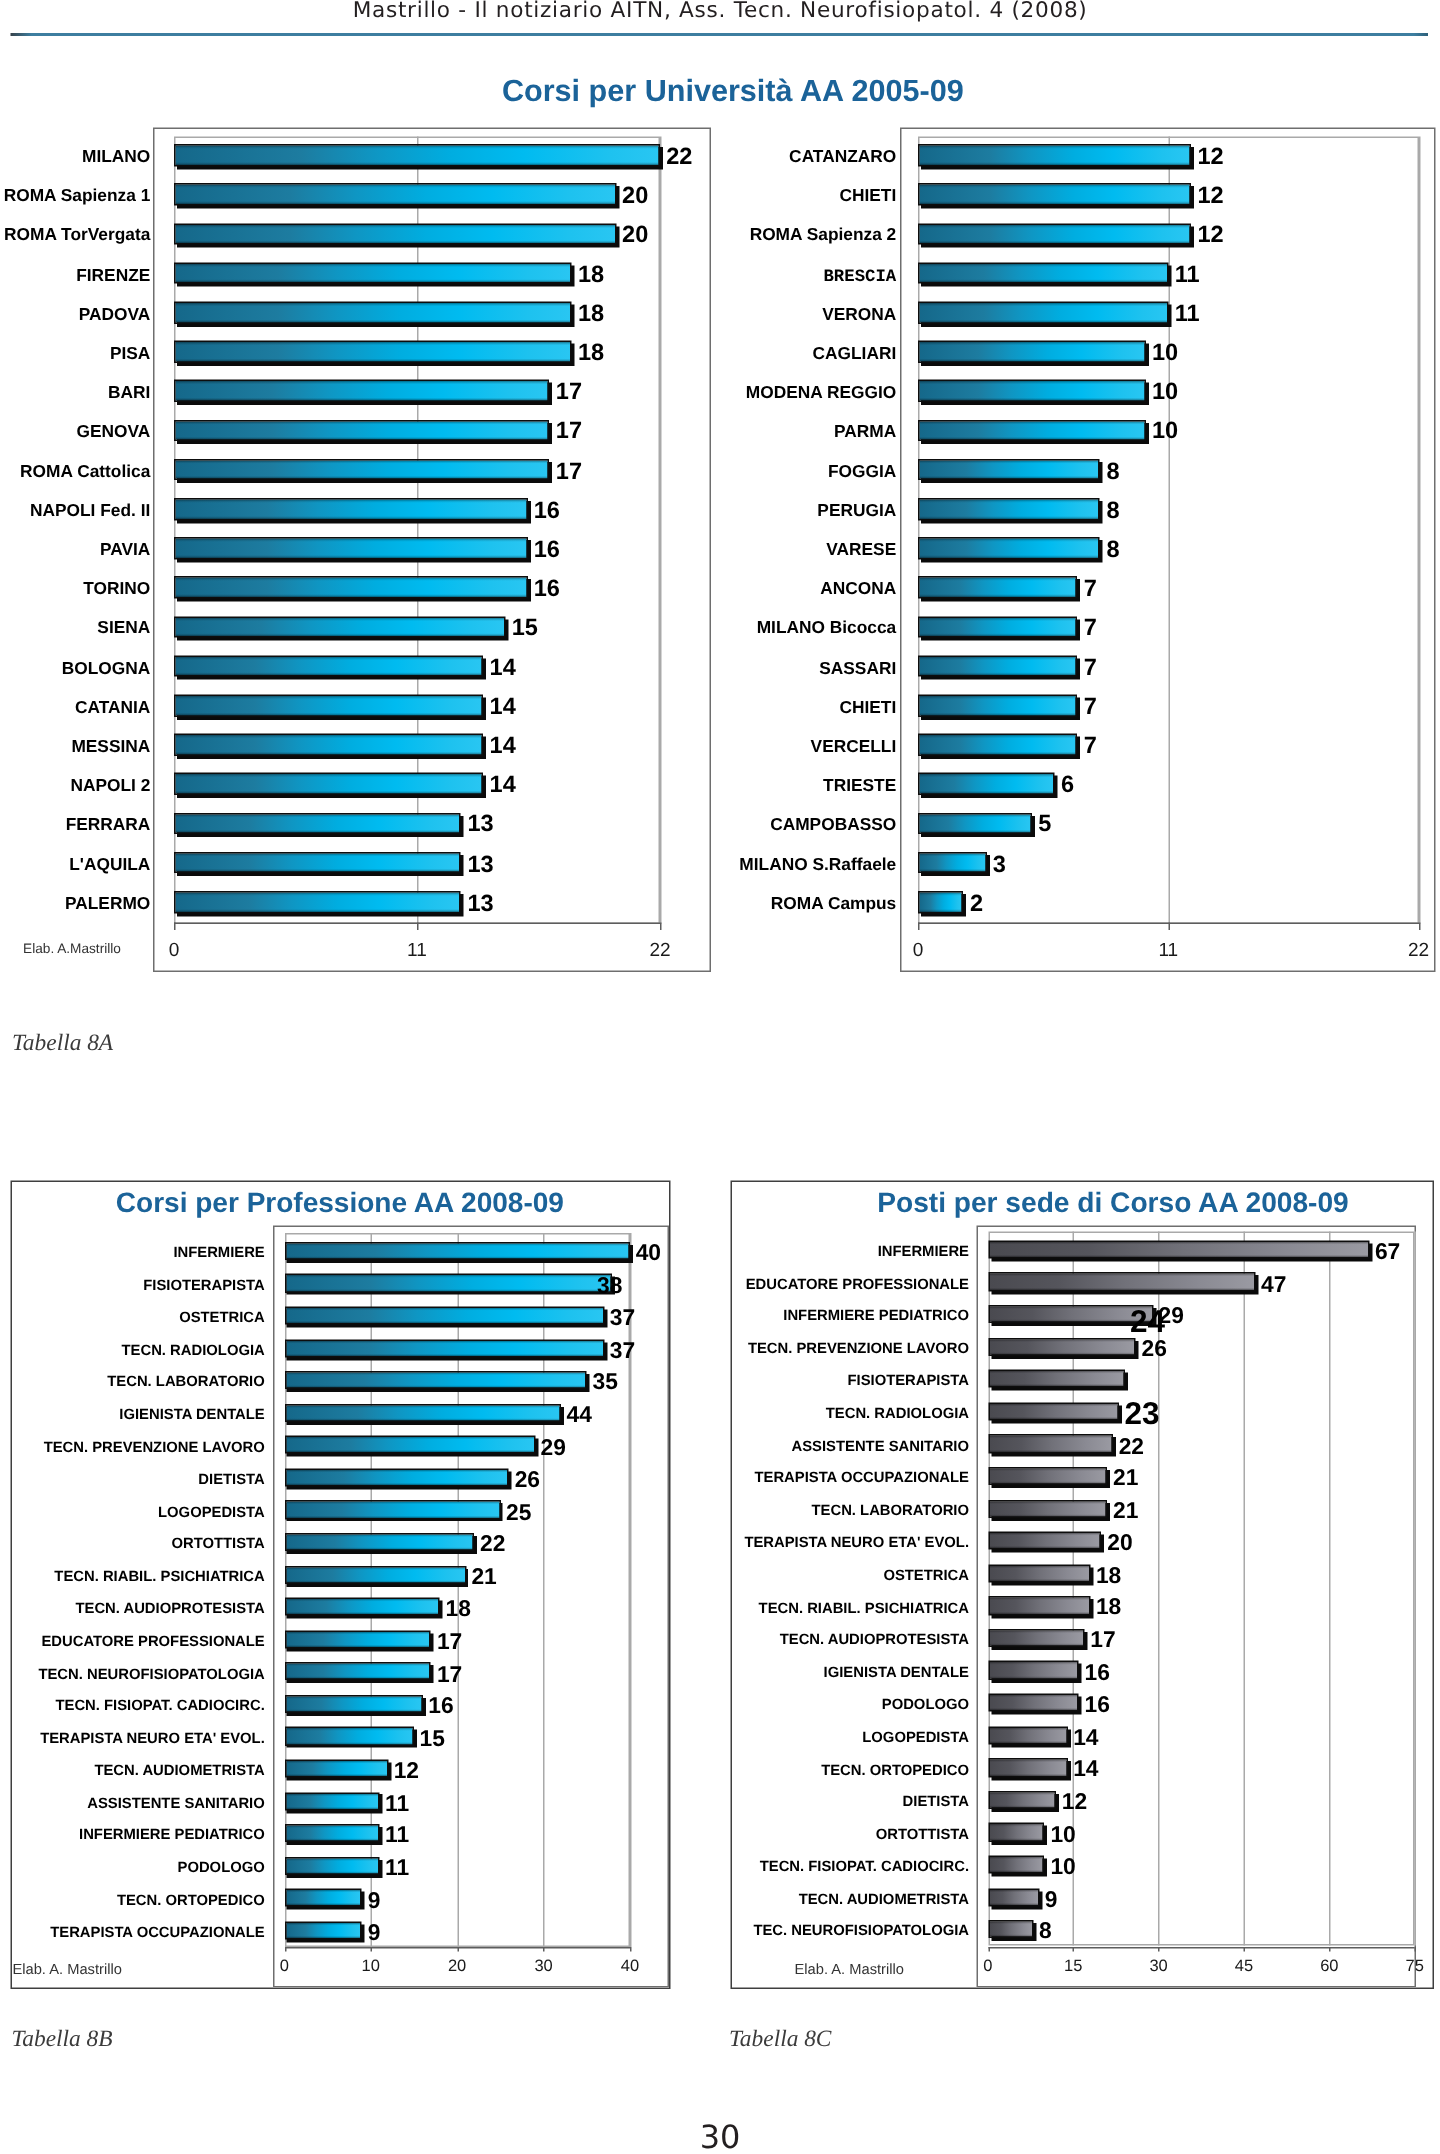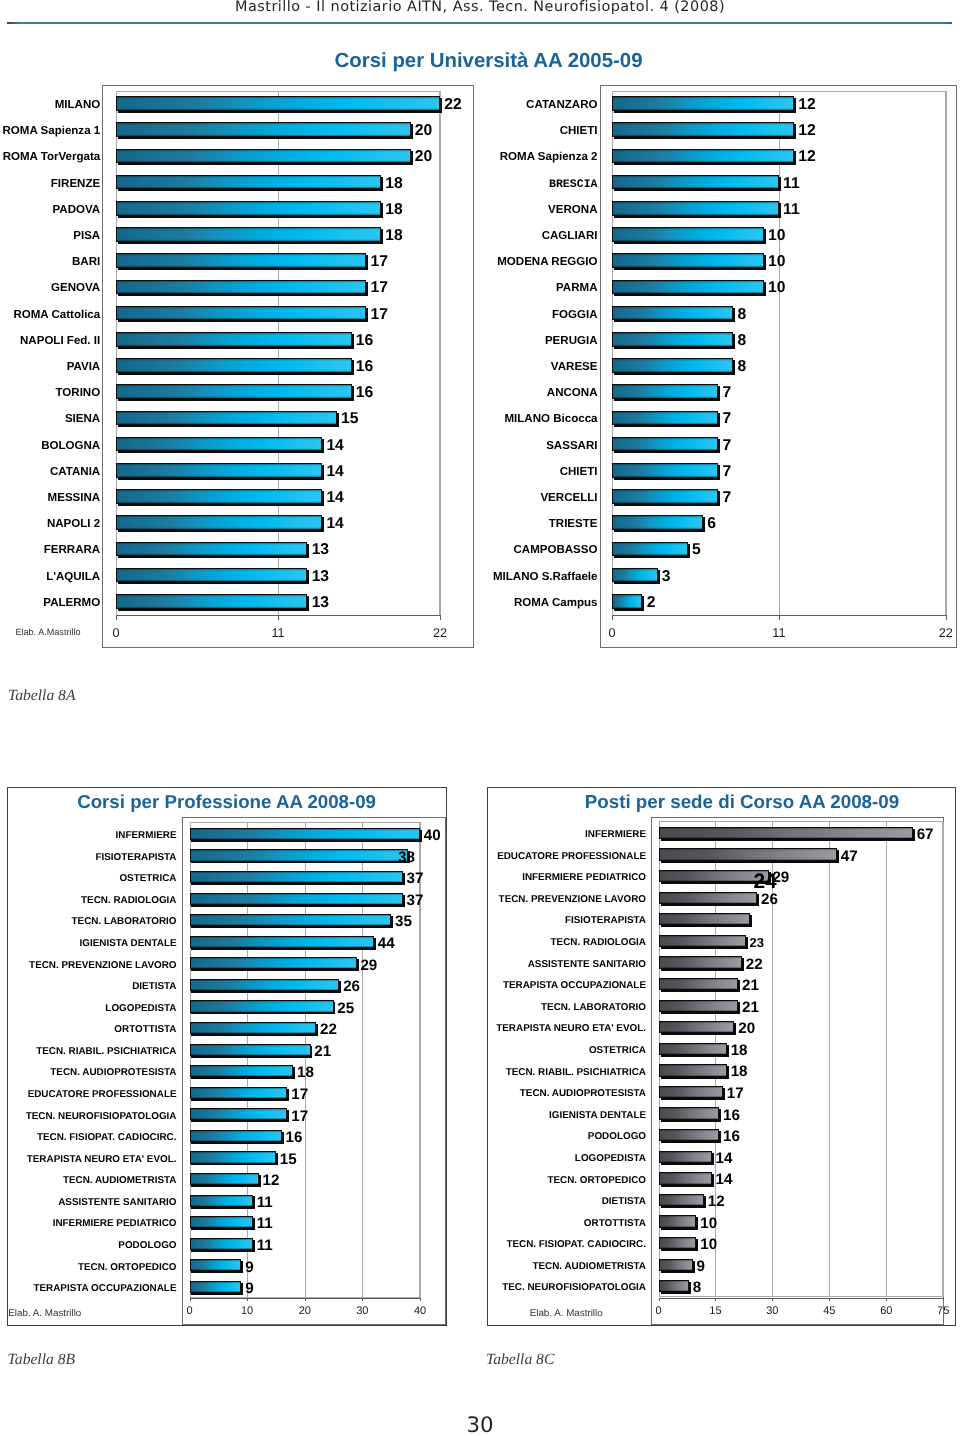--- a/index.html
+++ b/index.html
@@ -522,21 +522,21 @@
     <div class="barshadow" style="left: 660.5px; top: 915.16px; width: 91.104px; height: 12.3px;"></div>
     <div class="bar" style="left: 658.5px; top: 913.16px; width: 91.104px; height: 12.3px; background: linear-gradient(to right, rgb(74, 74, 80) 0%, rgb(85, 85, 92) 26%, rgb(113, 113, 121) 51%, rgb(138, 138, 147) 79%, rgb(154, 154, 162) 100%);">
       <div class="barsheen"></div>
     </div>
     <div class="vallabel" style="left: 753.404px; top: 874px; font-size: 21px; line-height: 15.2px;">24</div>
     <div class="catlabel" style="left: 246px; top: 916.46px; width: 400px; font-size: 9.9px; line-height: 9.9px;">FISIOTERAPISTA</div>
     <div class="barshadow" style="left: 660.5px; top: 936.75px; width: 87.308px; height: 12.3px;"></div>
     <div class="bar" style="left: 658.5px; top: 934.75px; width: 87.308px; height: 12.3px; background: linear-gradient(to right, rgb(74, 74, 80) 0%, rgb(85, 85, 92) 26%, rgb(113, 113, 121) 51%, rgb(138, 138, 147) 79%, rgb(154, 154, 162) 100%);">
       <div class="barsheen"></div>
     </div>
-    <div class="vallabel" style="left: 749.608px; top: 934.95px; font-size: 13px; line-height: 15.2px;">23</div>
+    <div class="vallabel" style="left: 749.608px; top: 934.95px; font-size: 21px; line-height: 15.2px;">23</div>
     <div class="catlabel" style="left: 246px; top: 938.05px; width: 400px; font-size: 9.9px; line-height: 9.9px;">TECN. RADIOLOGIA</div>
     <div class="barshadow" style="left: 660.5px; top: 958.34px; width: 83.512px; height: 12.3px;"></div>
     <div class="bar" style="left: 658.5px; top: 956.34px; width: 83.512px; height: 12.3px; background: linear-gradient(to right, rgb(74, 74, 80) 0%, rgb(85, 85, 92) 26%, rgb(113, 113, 121) 51%, rgb(138, 138, 147) 79%, rgb(154, 154, 162) 100%);">
       <div class="barsheen"></div>
     </div>
     <div class="vallabel" style="left: 745.812px; top: 956.54px; font-size: 15.2px; line-height: 15.2px;">22</div>
     <div class="catlabel" style="left: 246px; top: 959.64px; width: 400px; font-size: 9.9px; line-height: 9.9px;">ASSISTENTE SANITARIO</div>
     <div class="barshadow" style="left: 660.5px; top: 979.93px; width: 79.716px; height: 12.3px;"></div>
     <div class="bar" style="left: 658.5px; top: 977.93px; width: 79.716px; height: 12.3px; background: linear-gradient(to right, rgb(74, 74, 80) 0%, rgb(85, 85, 92) 26%, rgb(113, 113, 121) 51%, rgb(138, 138, 147) 79%, rgb(154, 154, 162) 100%);">
       <div class="barsheen"></div>

